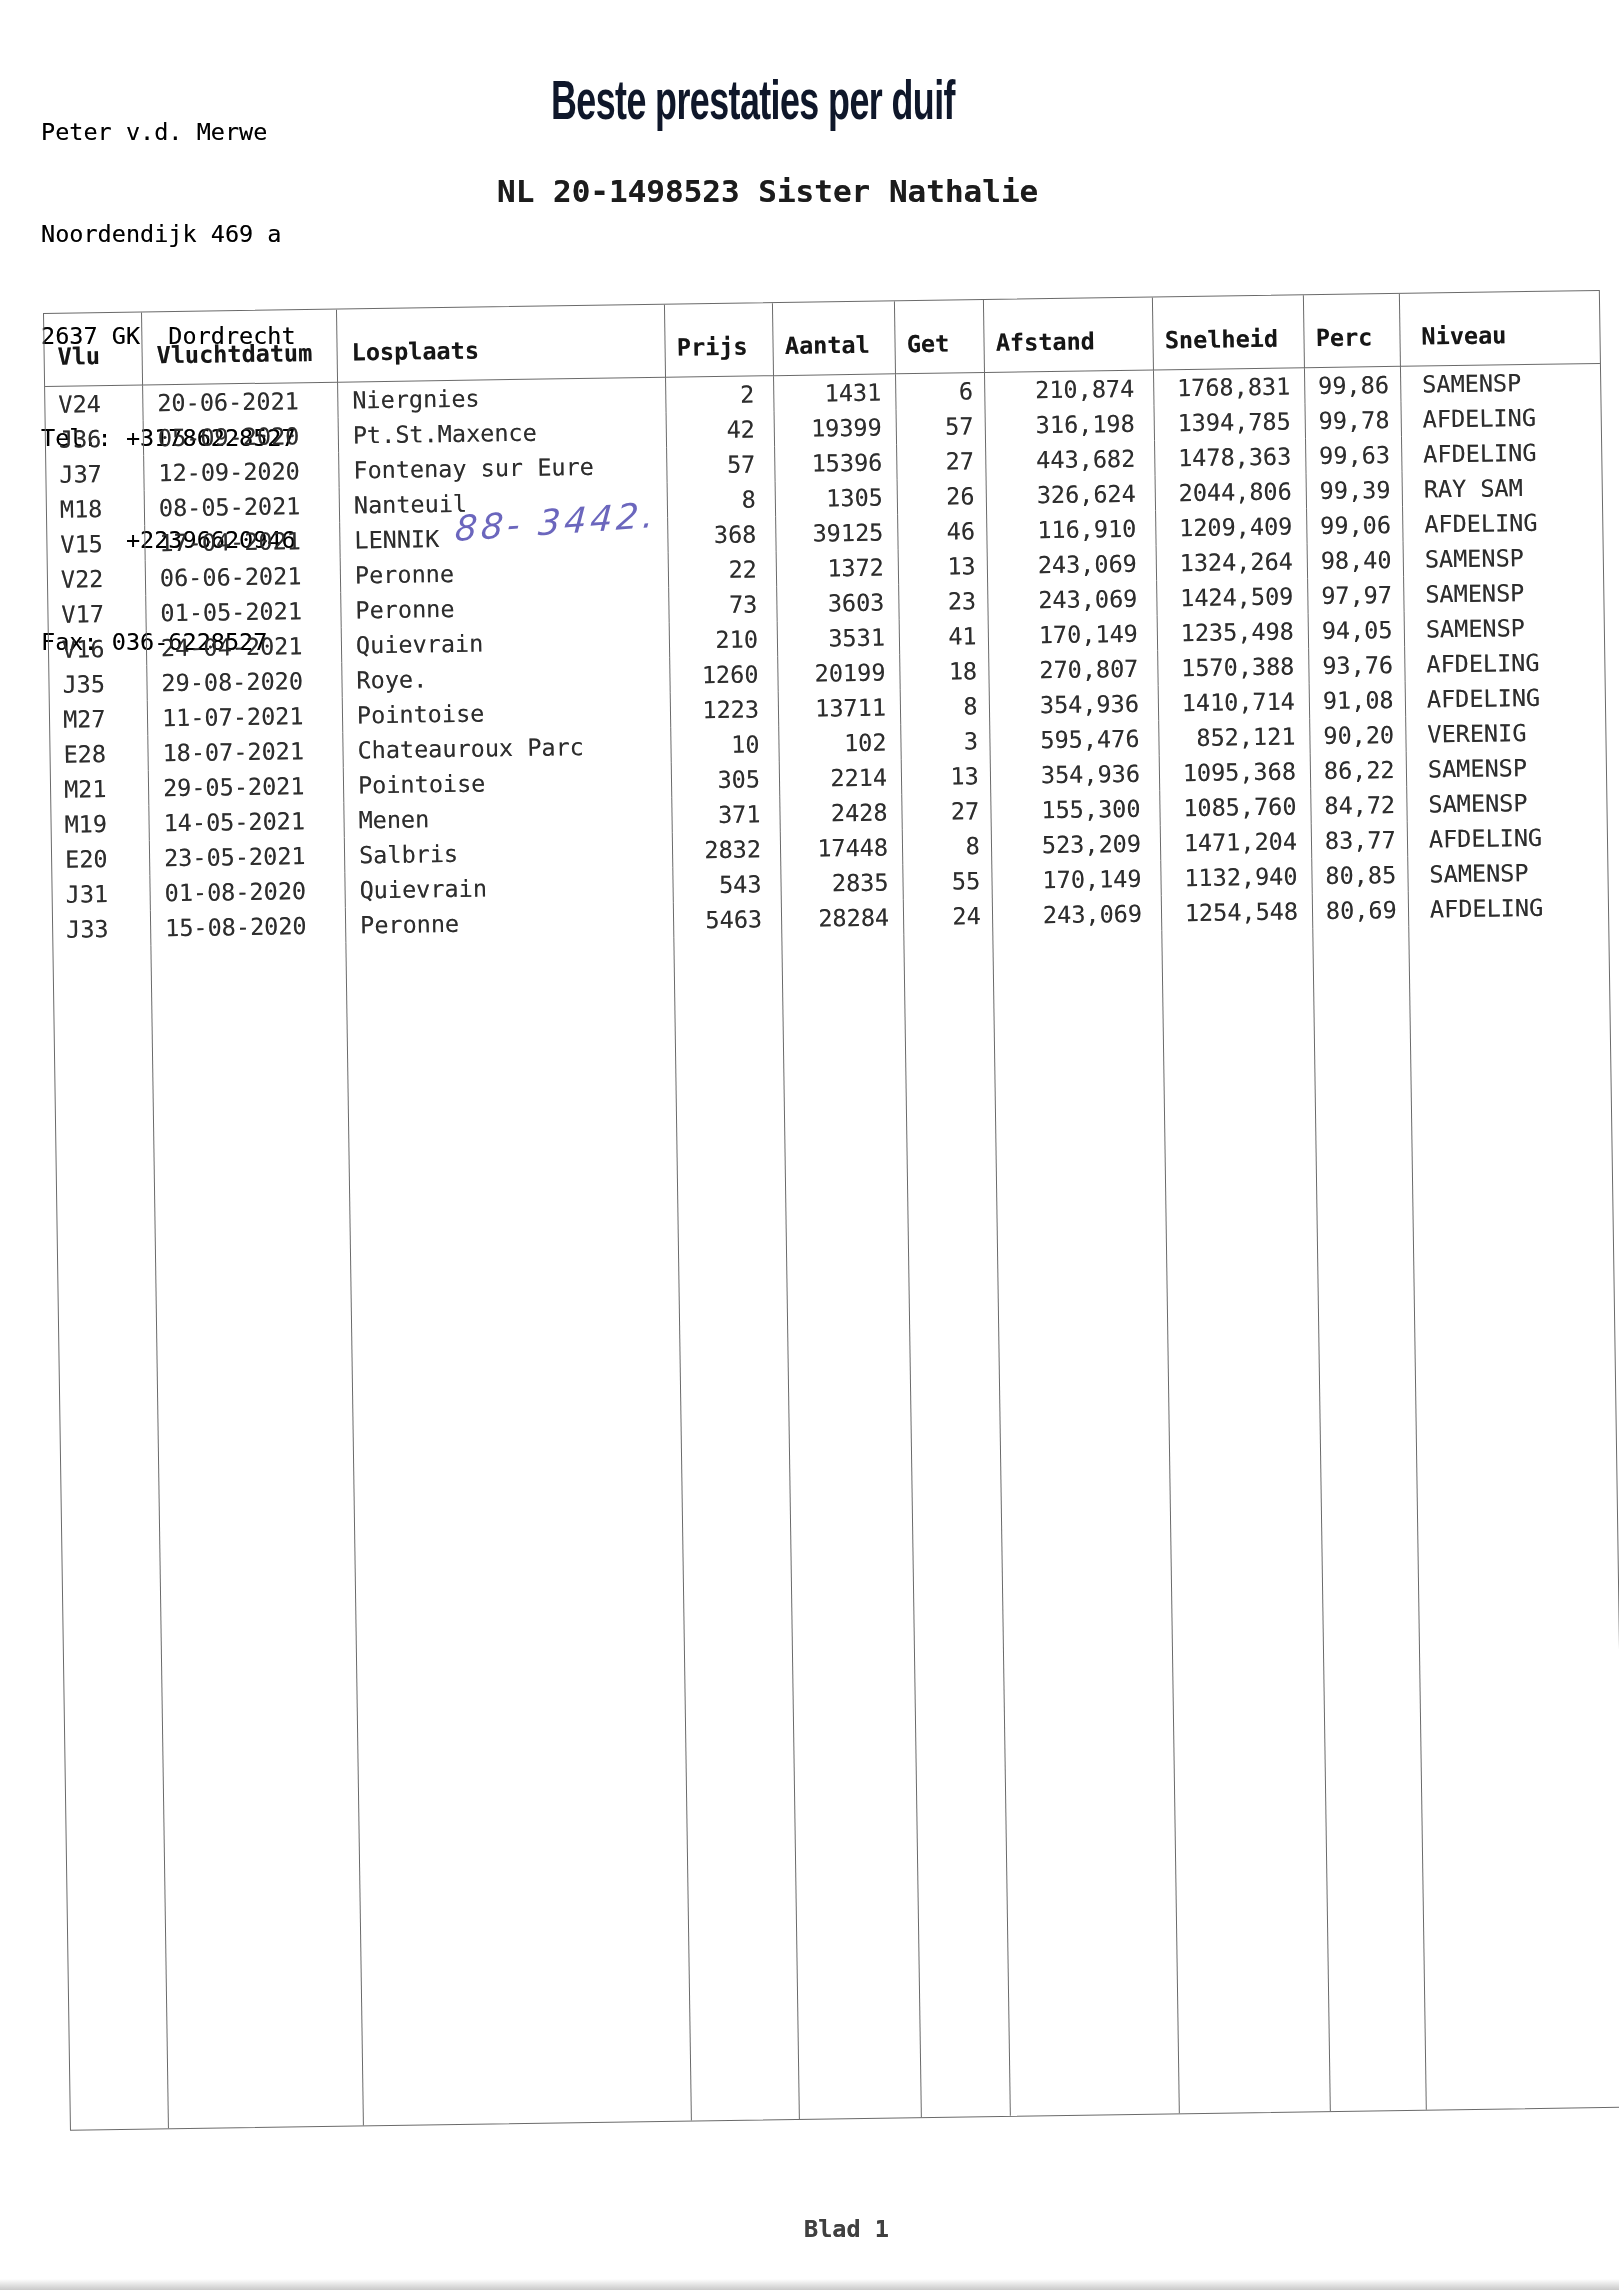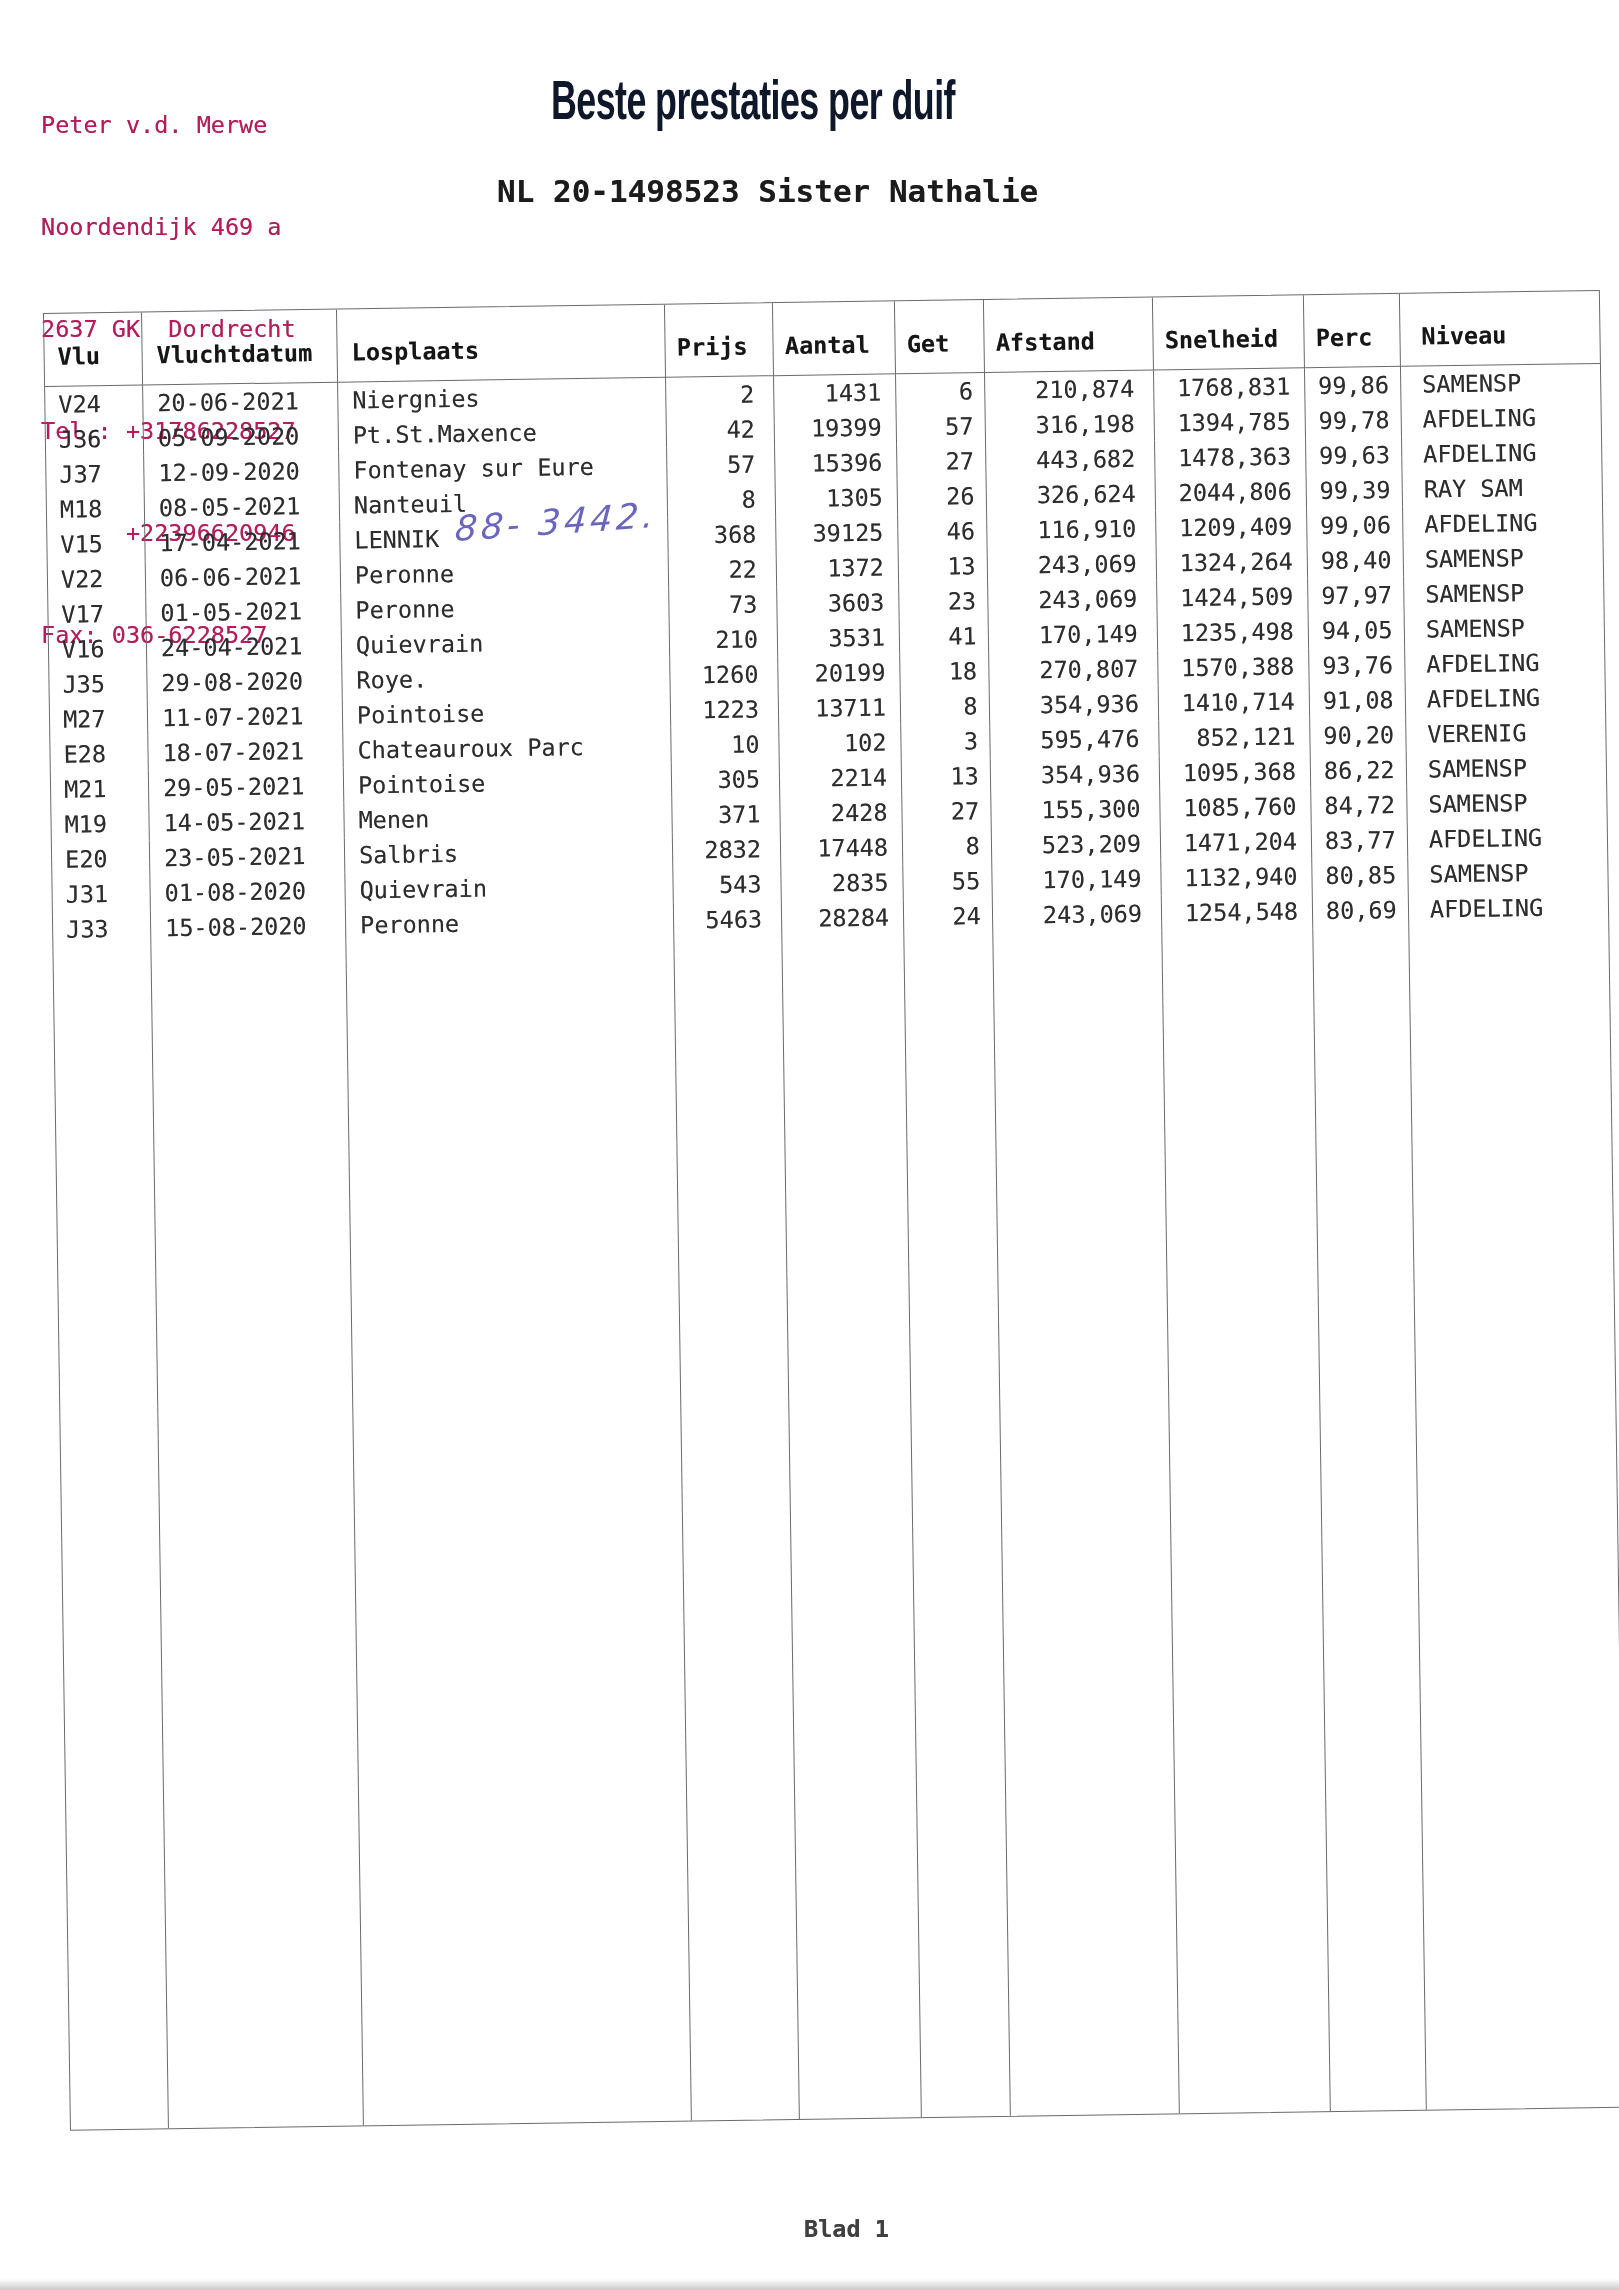--- a/index.html
+++ b/index.html
@@ -8,24 +8,24 @@
     position:relative;
     width:1620px; height:2290px;
     background:#ffffff;
     overflow:hidden;
     font-family:"DejaVu Sans Mono", monospace;
     color:#2d2d2d;
   }
 
   
   .address-block {
-    position:absolute; left:41px; top:40px;
+    position:absolute; left:41px; top:47px;
     font-size:23.5px; line-height:34px;
     white-space:pre;
-    color:#be185d;
+    color:#000000;
     text-shadow:0 0 0.5px rgba(40,40,40,.55);
   }
 
   
   .doc-title {
     position:absolute; left:551px; top:66px;
     font-family:"Liberation Sans", sans-serif;
     font-weight:700; font-size:56px; line-height:68px;
     letter-spacing:-0.9px; color:#0f172a;
     white-space:nowrap;

